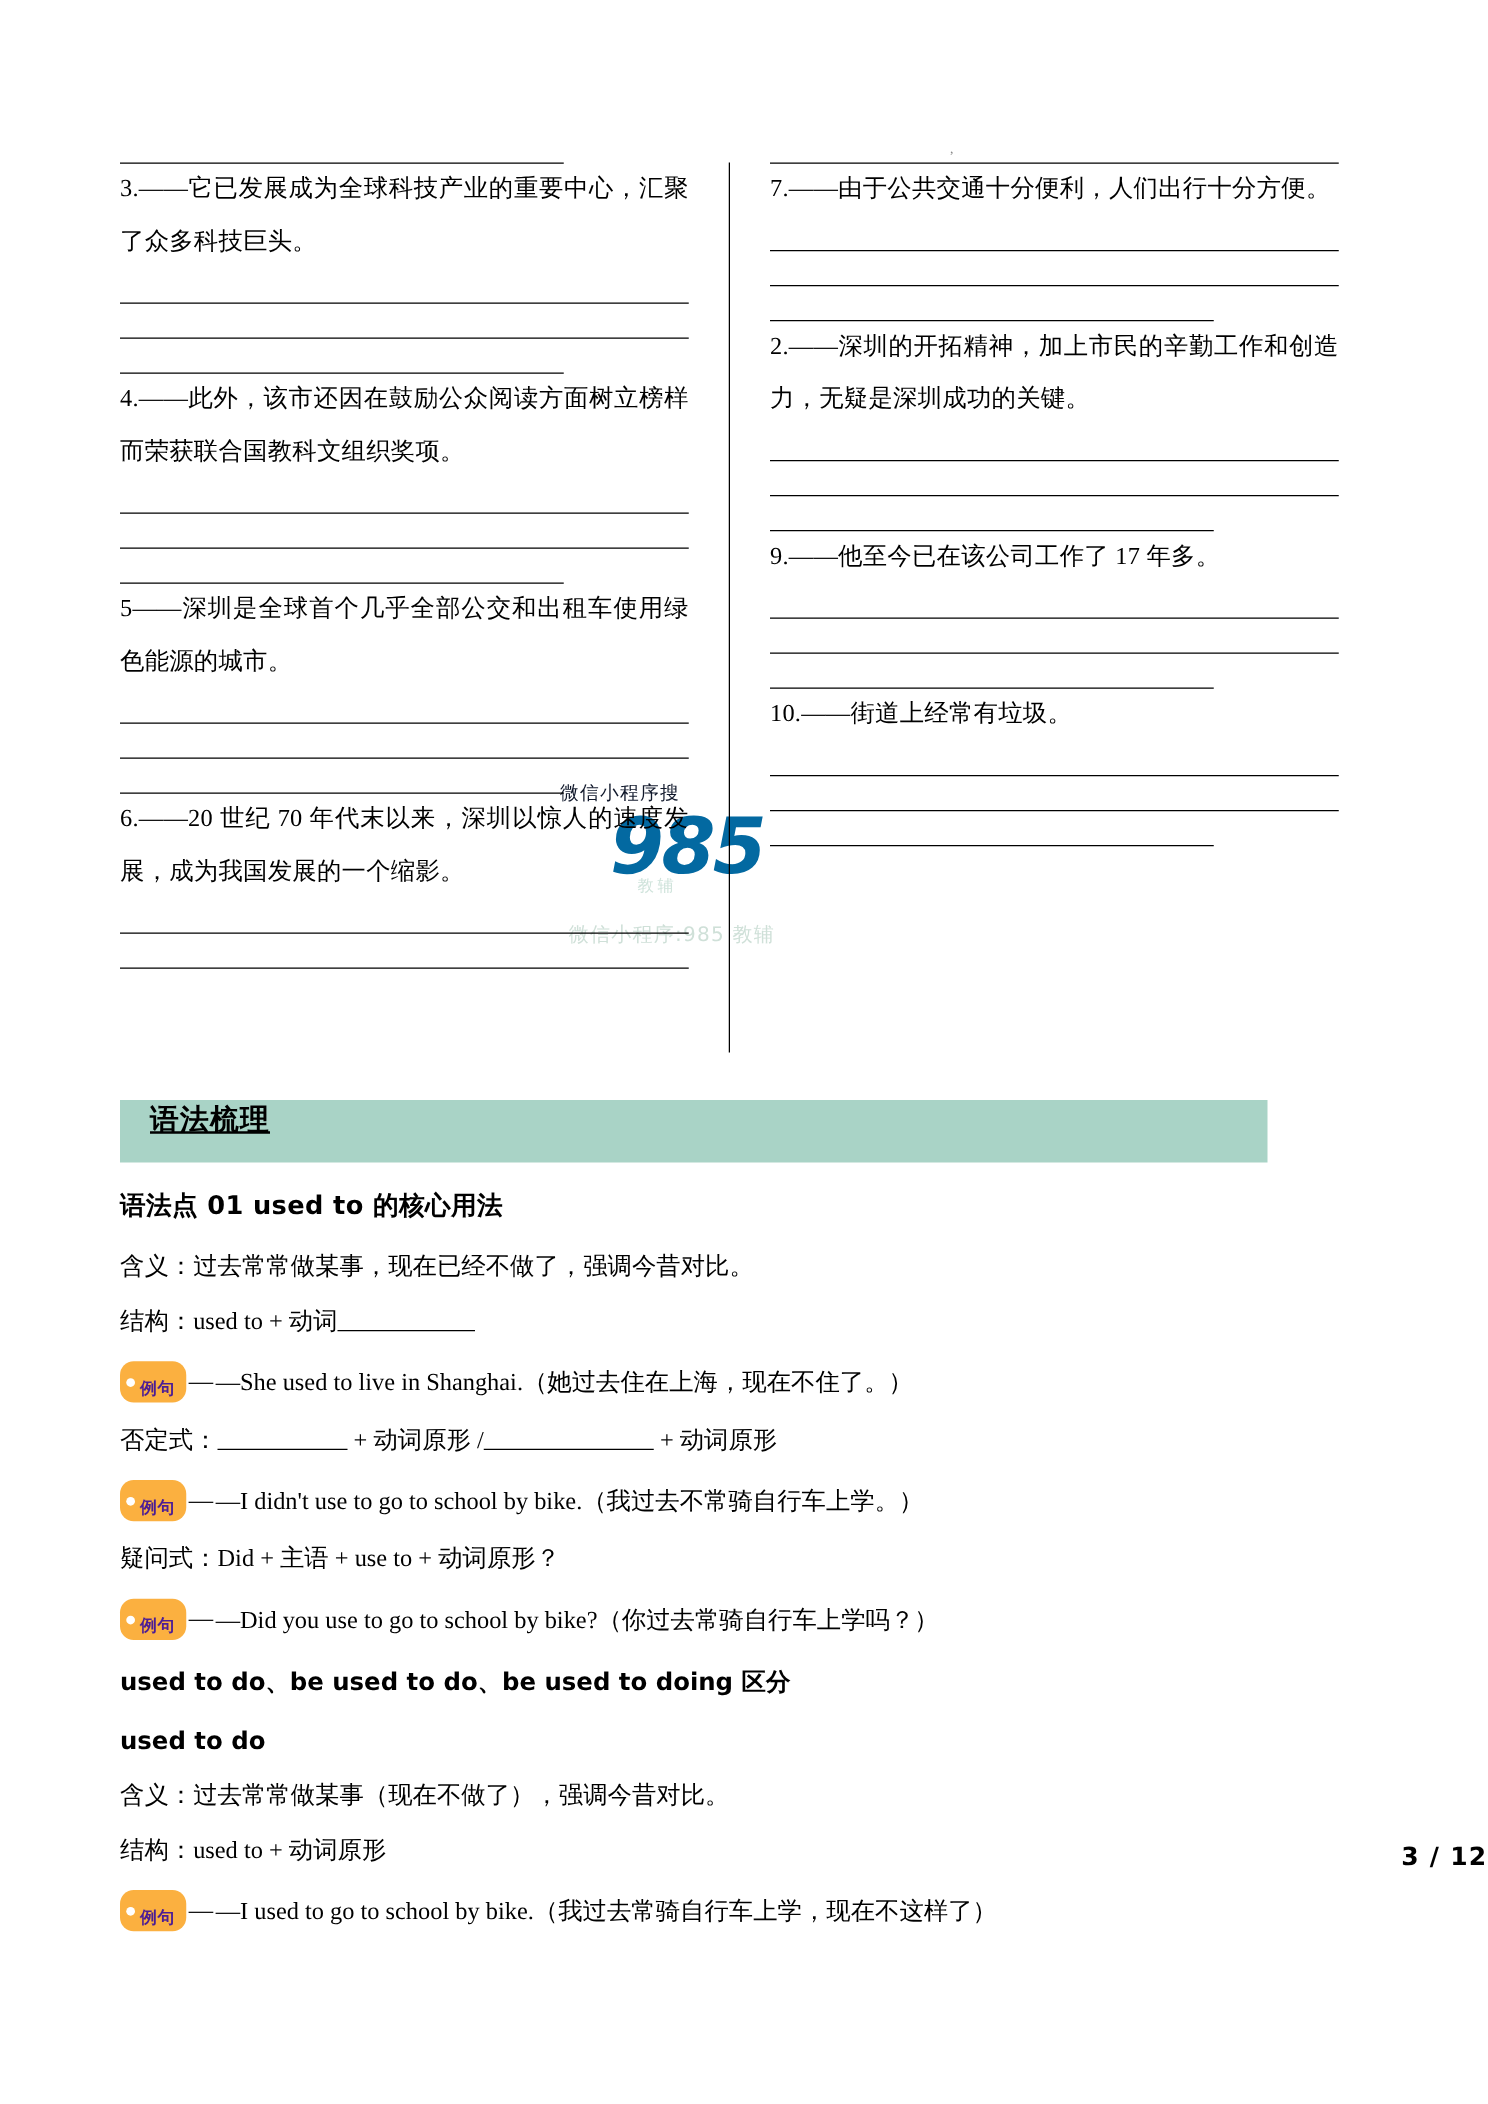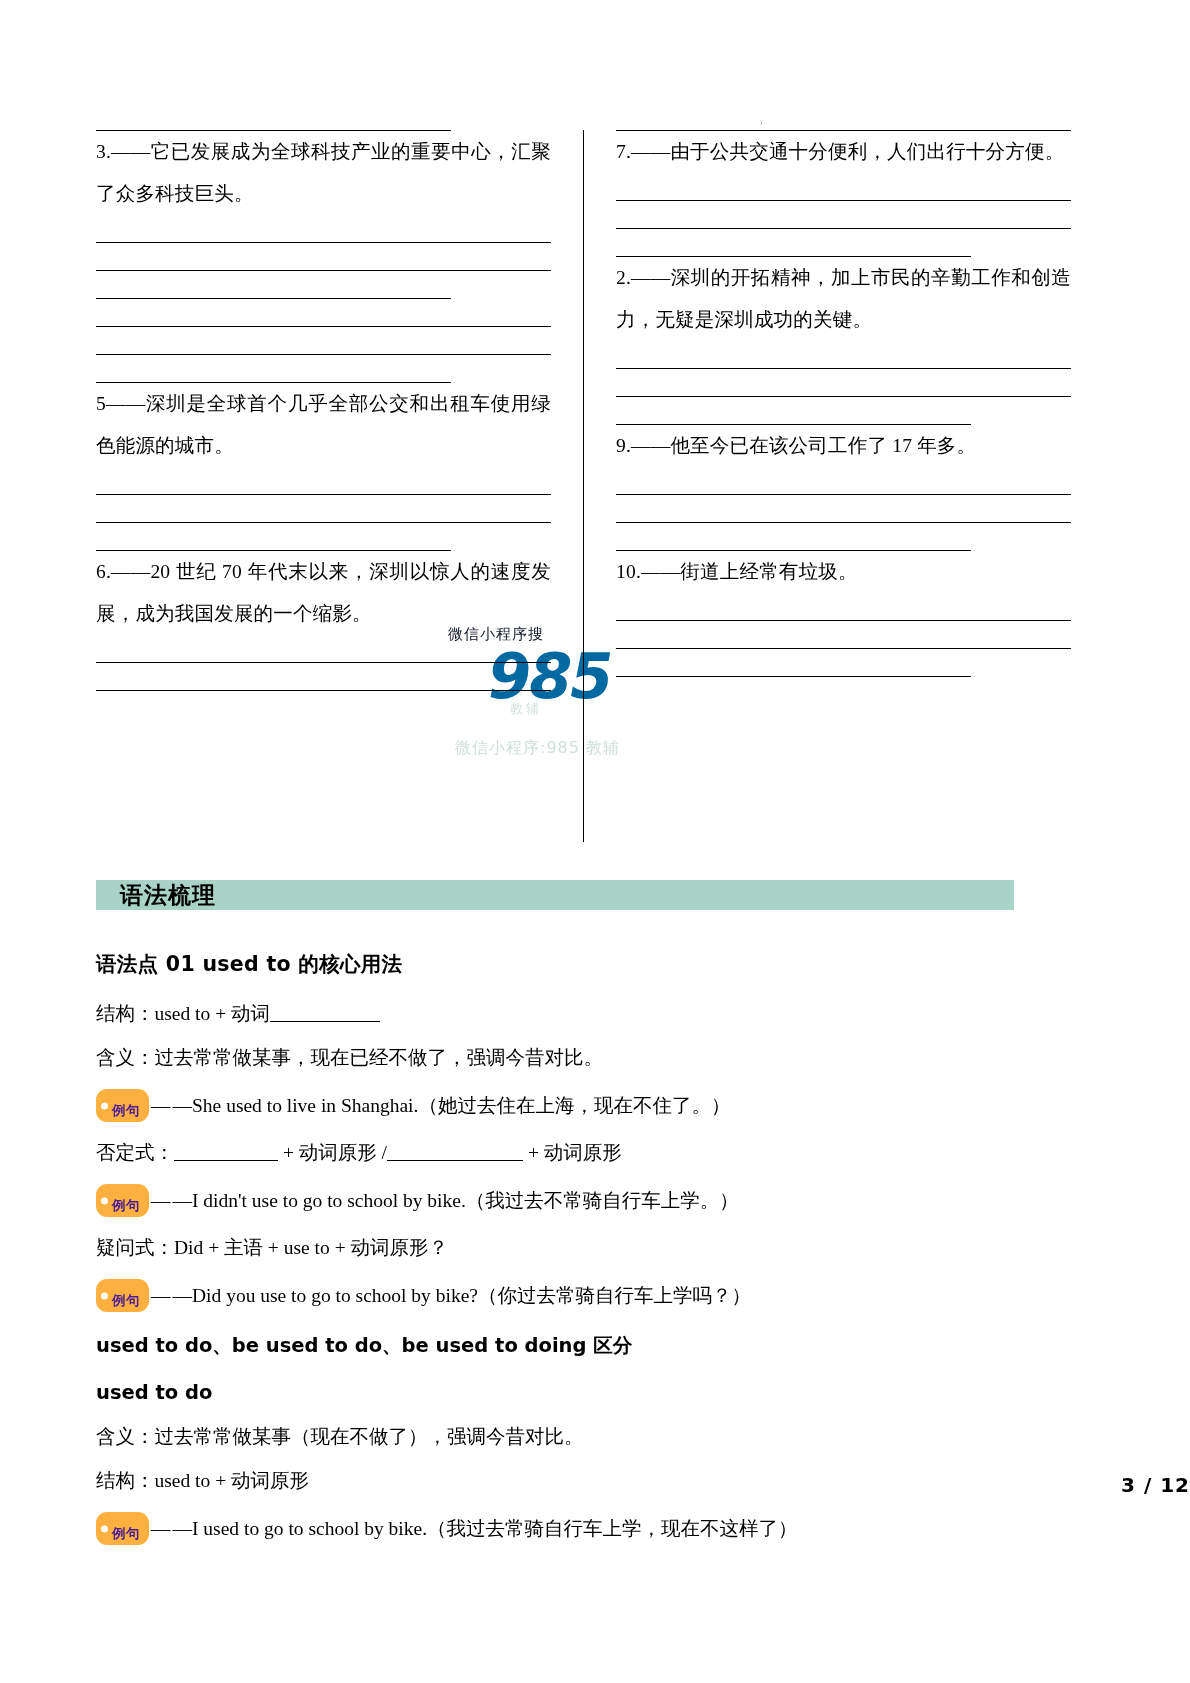--- a/index.html
+++ b/index.html
@@ -59,24 +59,24 @@
   .bl-full { width: 100%; }
   .bl-short { width: 78%; }
   .bl-top { margin-top: 0; }
 
   
   .section-bar {
     position: absolute;
     left: 96px;
     top: 880px;
     width: 918px;
-    height: 30px;
+    height: 50px;
     background: #a9d3c6;
     display: flex;
-    align-items: center;
+    text-decoration: underline;
   }
   .section-bar .label {
     font-family: "DejaVu Sans", sans-serif;
     font-weight: bold;
     font-size: 23px;
     color: #000;
     padding-left: 24px;
     letter-spacing: 1px;
   }
 
@@ -234,20 +234,21 @@
       <div class="blank-line bl-short bl-top"></div>
 
       <div>
         <p class="q">3.——它已发展成为全球科技产业的重要中心，汇聚了众多科技巨头。</p>
         <div class="blank-line bl-full"></div>
         <div class="blank-line bl-full"></div>
         <div class="blank-line bl-short"></div>
       </div>
 
       <div>
+        <p class="q">4.——此外，该市还因在鼓励公众阅读方面树立榜样而荣获联合国教科文组织奖项。</p>
         <div class="blank-line bl-full"></div>
         <div class="blank-line bl-full"></div>
         <div class="blank-line bl-short"></div>
       </div>
 
       <div>
         <p class="q">5——深圳是全球首个几乎全部公交和出租车使用绿色能源的城市。</p>
         <div class="blank-line bl-full"></div>
         <div class="blank-line bl-full"></div>
         <div class="blank-line bl-short"></div>
@@ -296,25 +297,25 @@
   </div>
 
   <div class="section-bar">
     <span class="label">语法梳理</span>
   </div>
 
   <div class="grammar">
 
     <div class="g-h">语法点 01 used to  的核心用法</div>
 
+    <div class="g-line">含义：过去常常做某事，现在已经不做了，强调今昔对比。</div>
+
     <div class="g-line">
       <span>结构：used to +  动词</span><span class="u-blank u-w1"></span>
     </div>
-
-    <div class="g-line">含义：过去常常做某事，现在已经不做了，强调今昔对比。</div>
 
     <div class="ex-row">
       <span class="ex-badge">例句</span>
       <span class="ex-dash">—</span>
       <span class="ex-text">—She used to live in Shanghai.（她过去住在上海，现在不住了。）</span>
     </div>
 
     <div class="g-line">
       <span>否定式：</span><span class="u-blank u-w2"></span>
       <span>+  动词原形  /</span><span class="u-blank u-w3"></span>

